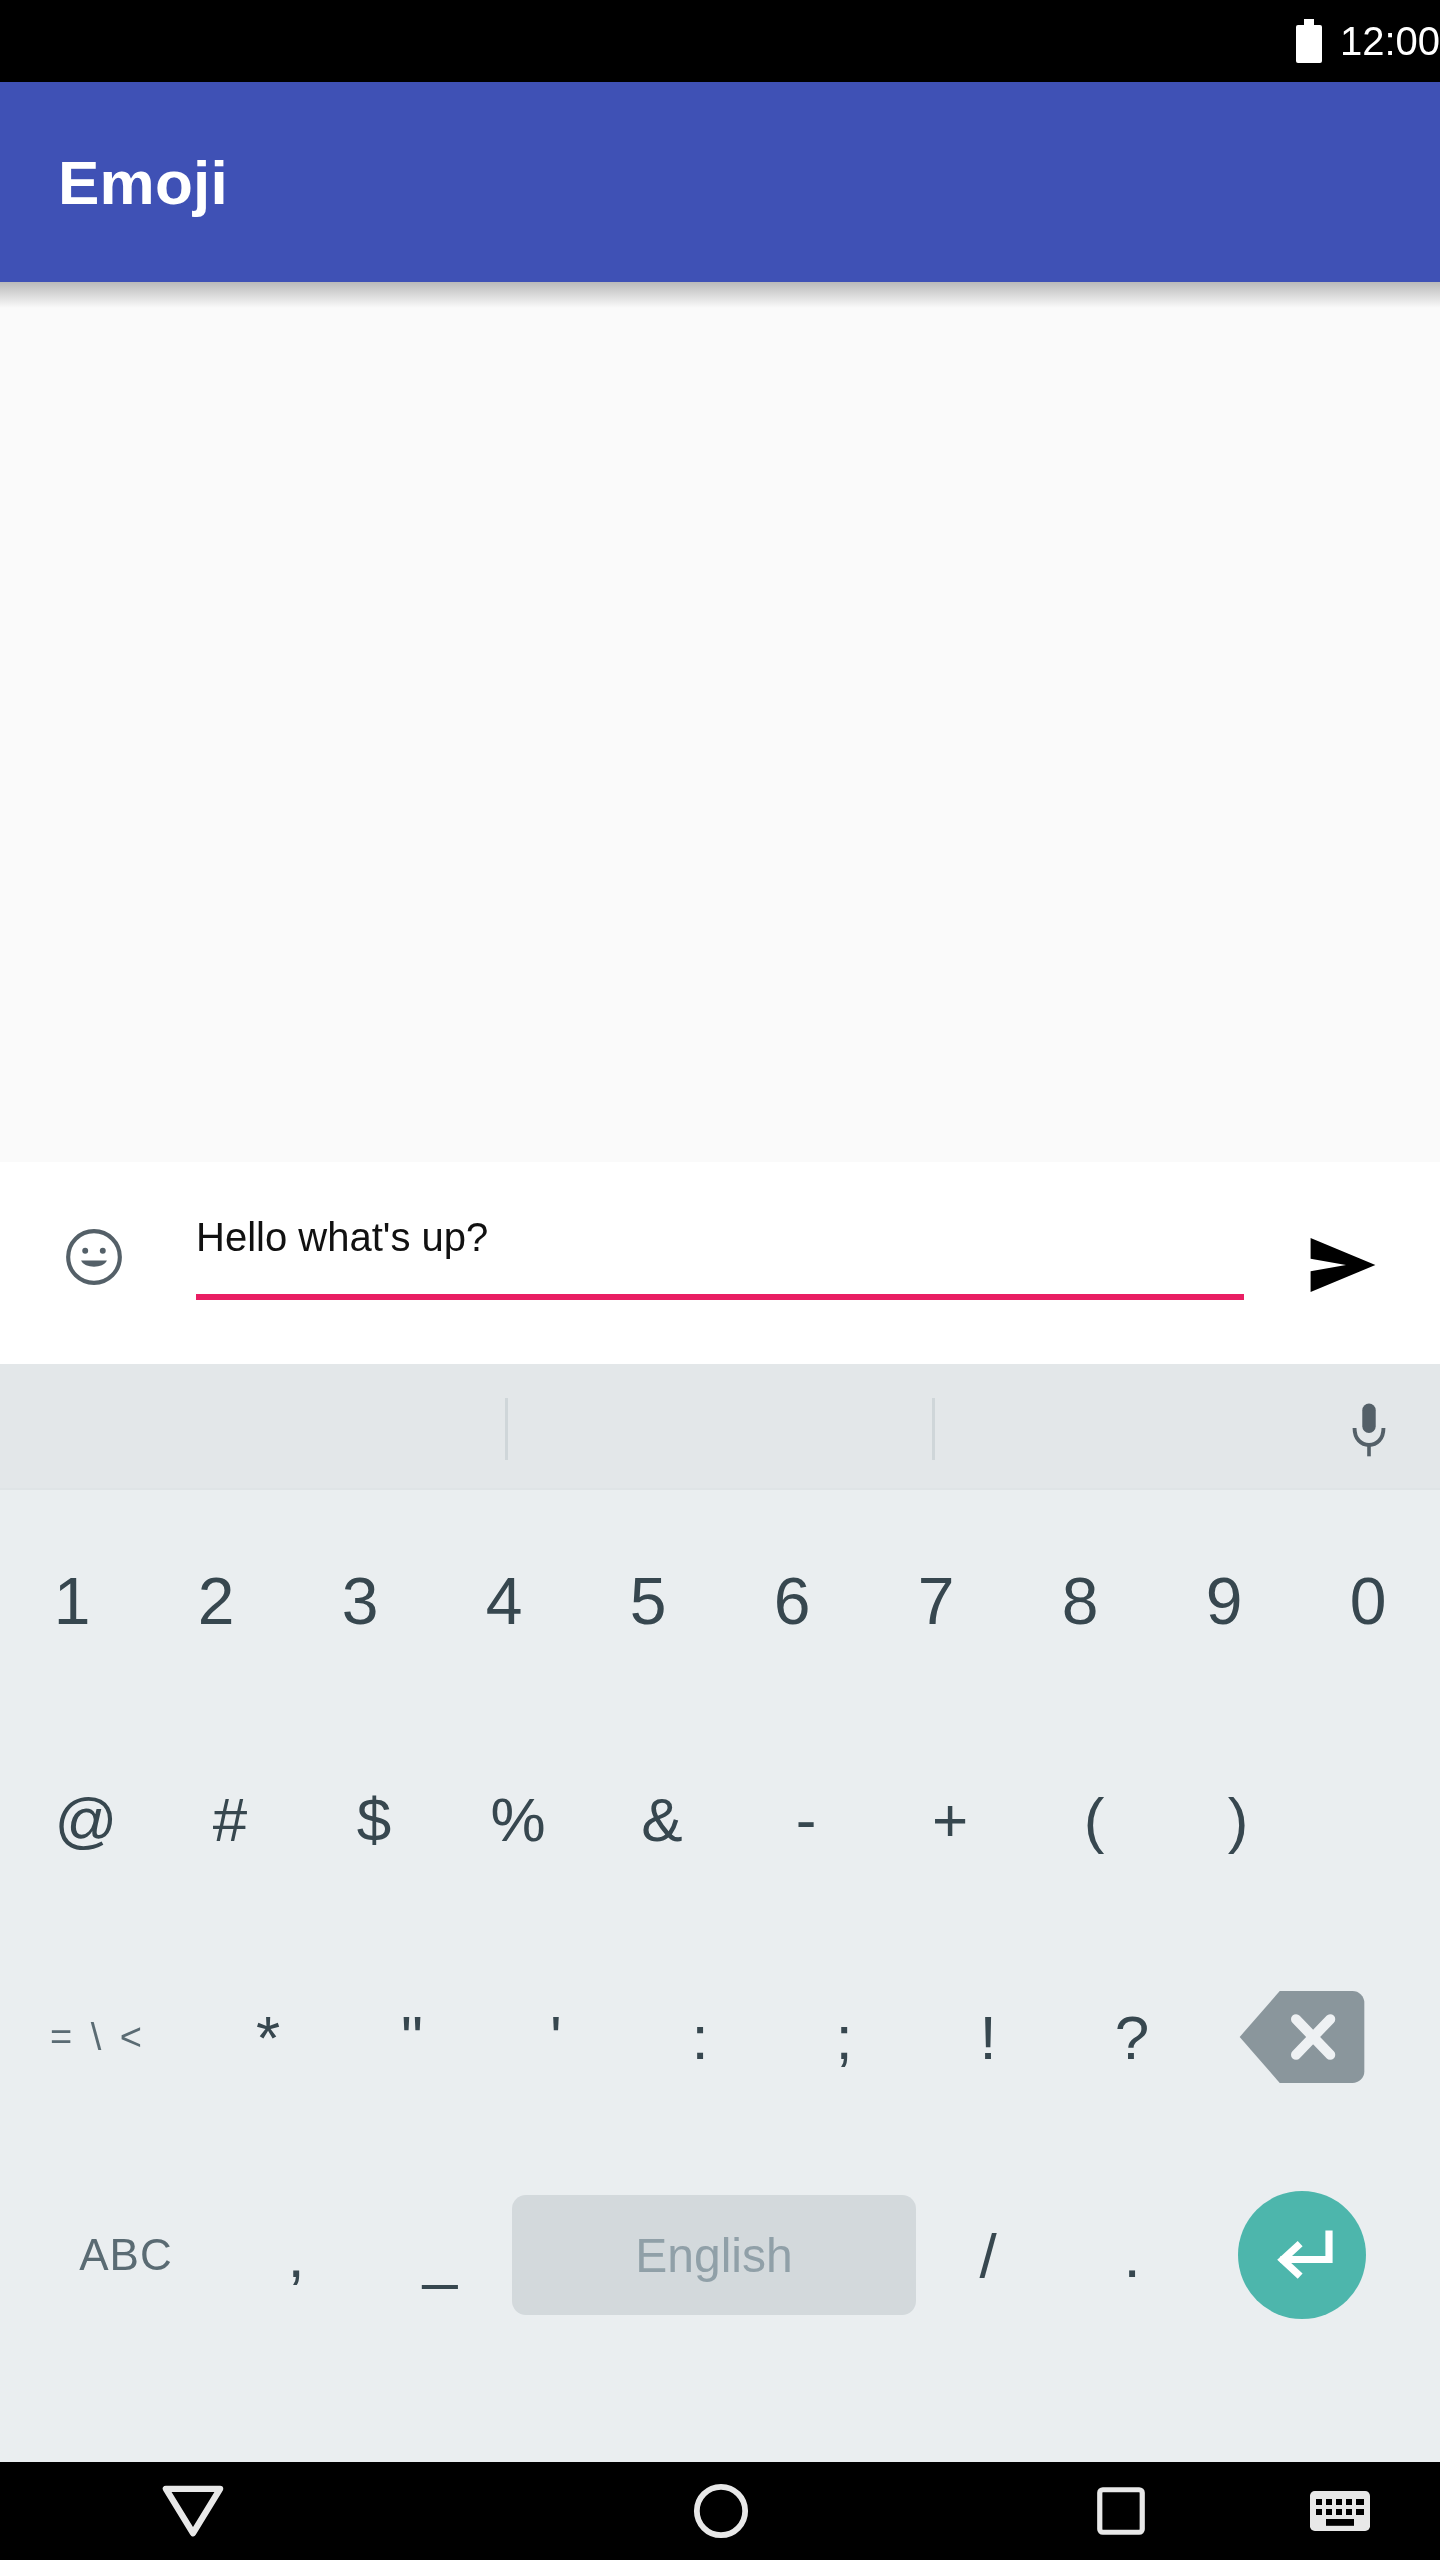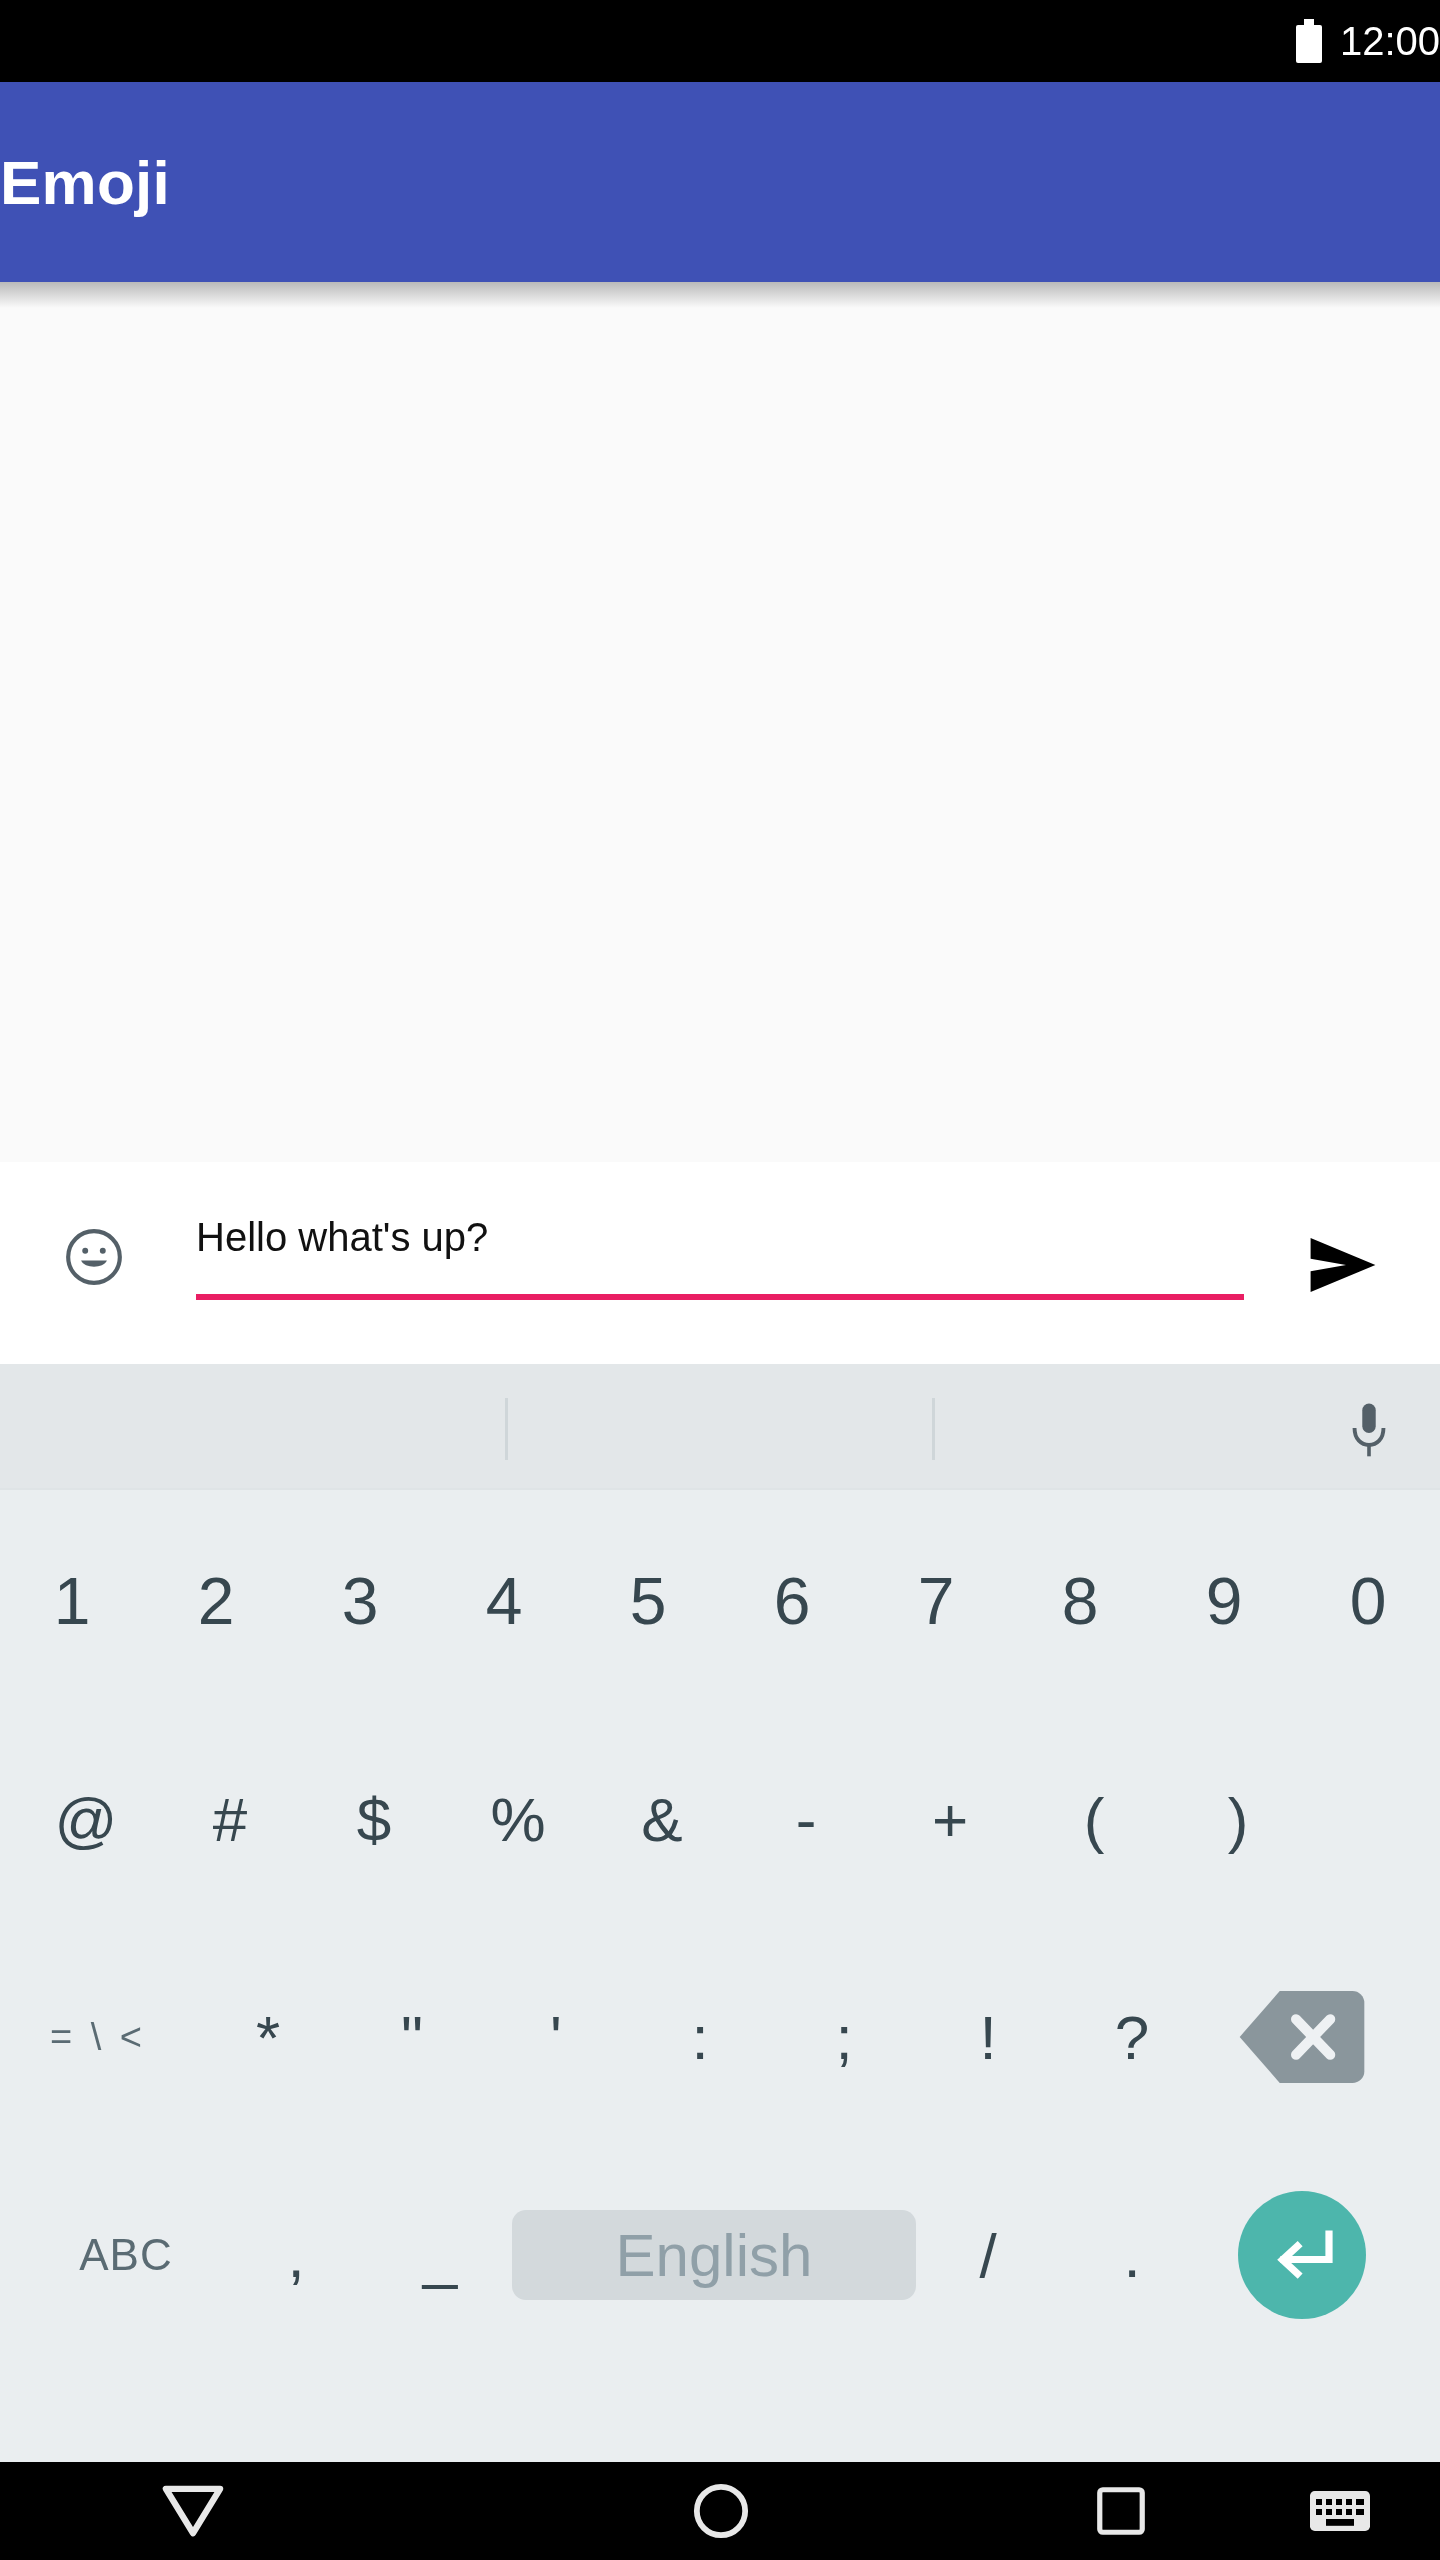--- a/index.html
+++ b/index.html
@@ -45,20 +45,21 @@
     font-weight: 400;
     letter-spacing: 0px;
   }
 
   
   .app-bar {
     position: absolute; top: 82px; left: 0;
     width: 1440px; height: 200px;
     background: #3f51b5;
     display: flex; align-items: center;
+    padding-left: 58px;
     z-index: 5;
   }
   .app-bar-title {
     color: #ffffff;
     font-size: 62px;
     font-weight: 700;
     letter-spacing: 0.2px;
   }
   .app-bar-shadow {
     position: absolute; top: 282px; left: 0;
@@ -178,25 +179,25 @@
     width: 196px; height: 218px;
     display: flex; align-items: center; justify-content: center;
     font-size: 44px; color: #5a6b73; letter-spacing: 1px; margin-left: 28px;
   }
   .row-bot .key { width: 144px; }
   .key-space {
     width: 404px; height: 218px;
     display: flex; align-items: center; justify-content: center;
   }
   .space-pill {
-    width: 404px; height: 90px;
+    width: 404px; height: 120px;
     background: #d3d9dc;
     border-radius: 14px;
     display: flex; align-items: center; justify-content: center;
-    font-size: 60px;
+    font-size: 48px;
     color: #90a0a8;
   }
   .key-enter {
     width: 196px; height: 218px;
     display: flex; align-items: center; justify-content: center;
   }
   .enter-circle {
     width: 128px; height: 128px;
     border-radius: 50%;
     background: #4db6ac;

